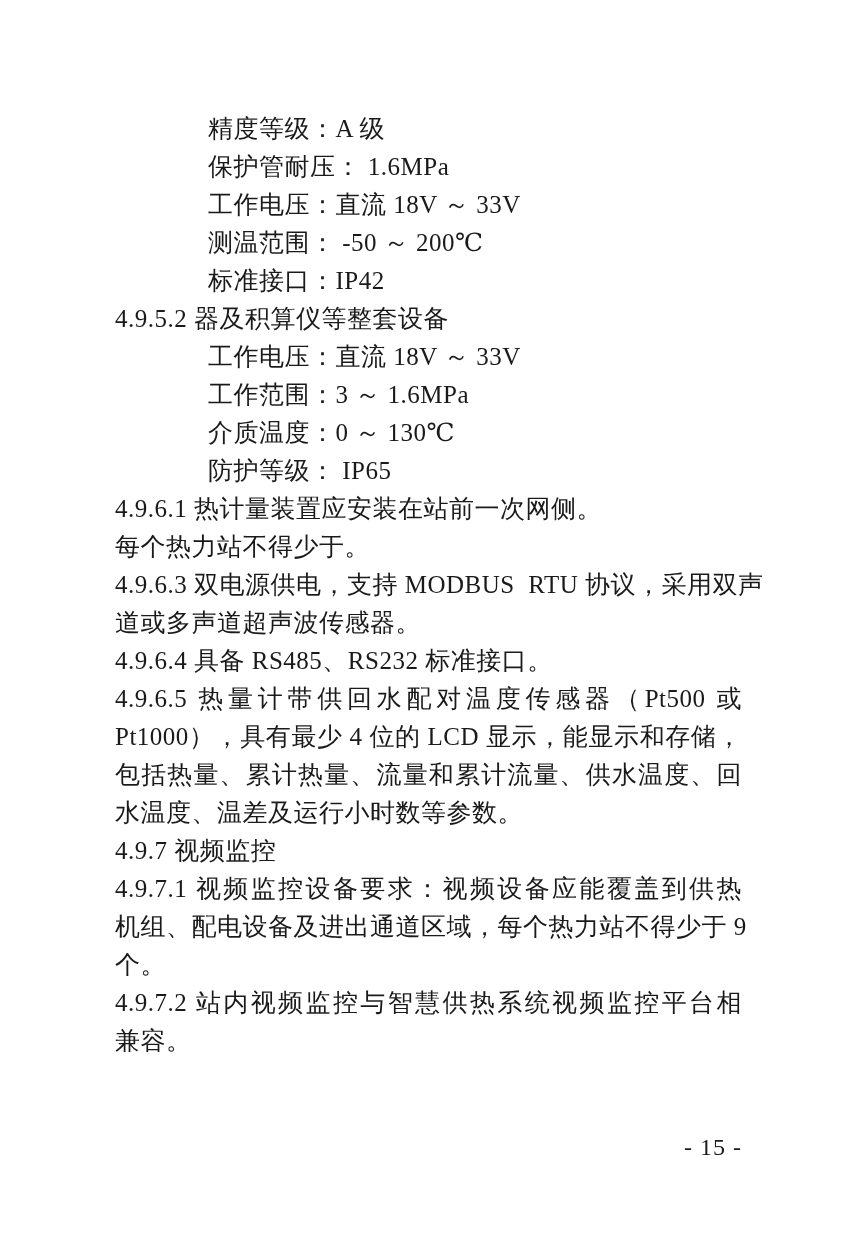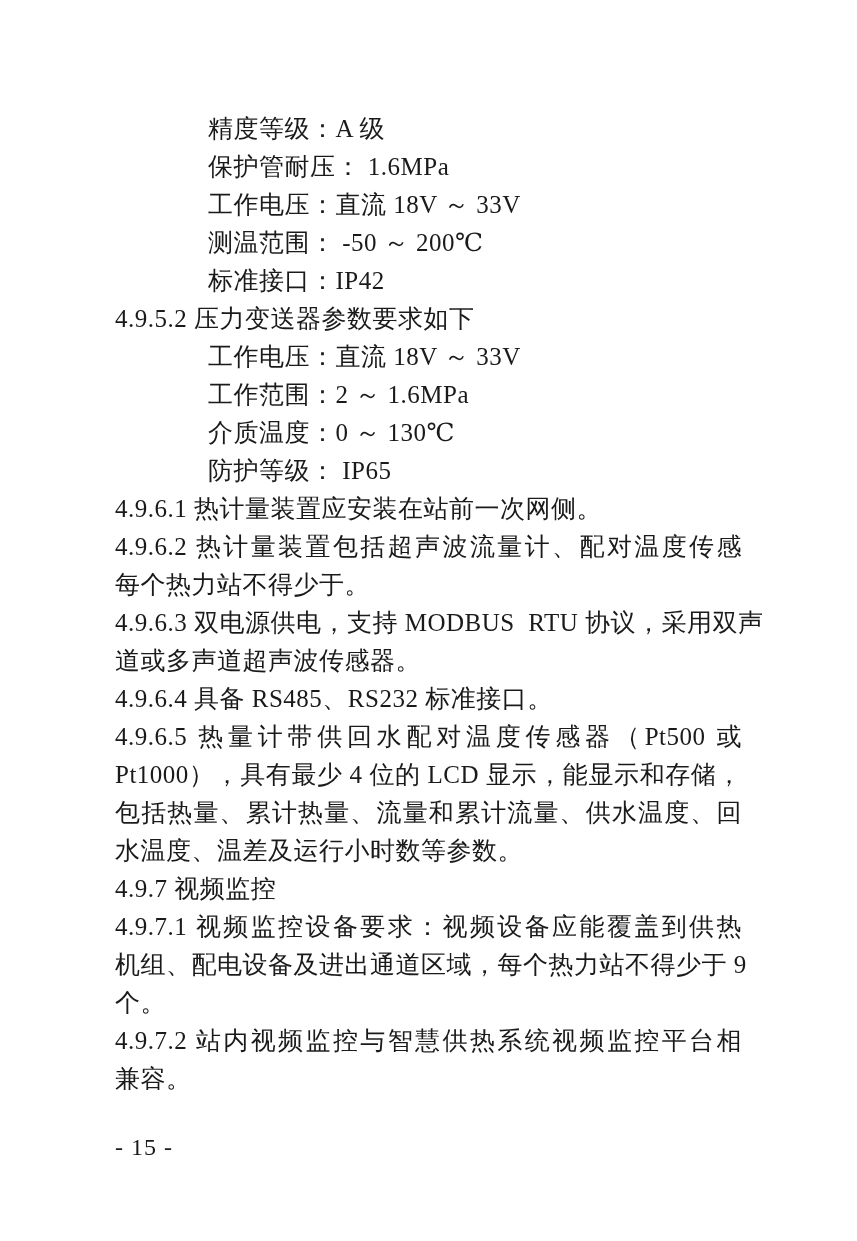--- a/index.html
+++ b/index.html
@@ -36,44 +36,43 @@
   .line.j {
     text-align: justify;
     text-align-last: justify;
     text-justify: inter-character;
   }
   .page-footer {
     position: absolute;
     left: 115px;
     top: 1132px;
     width: 627px;
-    text-align: left;
+    text-align: right;
     font-size: 24px;
     line-height: 30px;
     letter-spacing: 1px;
   }
 </style>
 </head>
 <body>
 
 <div class="page">
 
   <div class="doc-body">
     <div class="line indent">精度等级：A 级</div>
     <div class="line indent">保护管耐压：&nbsp;1.6MPa</div>
     <div class="line indent">工作电压：直流 18V ～ 33V</div>
     <div class="line indent">测温范围：&nbsp;-50 ～ 200℃</div>
     <div class="line indent">标准接口：IP42</div>
-    <div class="line">4.9.5.2 压力变送器参数要求如下</div>
+    <div class="line">4.9.5.2 器及积算仪等整套设备</div>
     <div class="line indent">工作电压：直流 18V ～ 33V</div>
-    <div class="line indent">工作范围：2 ～ 1.6MPa</div>
+    <div class="line indent">工作范围：3 ～ 1.6MPa</div>
     <div class="line indent">介质温度：0 ～ 130℃</div>
     <div class="line indent">防护等级：&nbsp;IP65</div>
     <div class="line">4.9.6.1 热计量装置应安装在站前一次网侧。</div>
-    <div class="line j">4.9.6.2 热计量装置包括超声波流量计、配对温度传感</div>
     <div class="line">每个热力站不得少于。</div>
     <div class="line j">4.9.6.3 双电源供电，支持 MODBUS&nbsp; RTU 协议，采用双声</div>
     <div class="line">道或多声道超声波传感器。</div>
     <div class="line">4.9.6.4 具备 RS485、RS232 标准接口。</div>
     <div class="line j">4.9.6.5 热量计带供回水配对温度传感器（Pt500 或</div>
     <div class="line j">Pt1000），具有最少 4 位的 LCD 显示，能显示和存储，</div>
     <div class="line j">包括热量、累计热量、流量和累计流量、供水温度、回</div>
     <div class="line">水温度、温差及运行小时数等参数。</div>
     <div class="line">4.9.7 视频监控</div>
     <div class="line j">4.9.7.1 视频监控设备要求：视频设备应能覆盖到供热</div>

